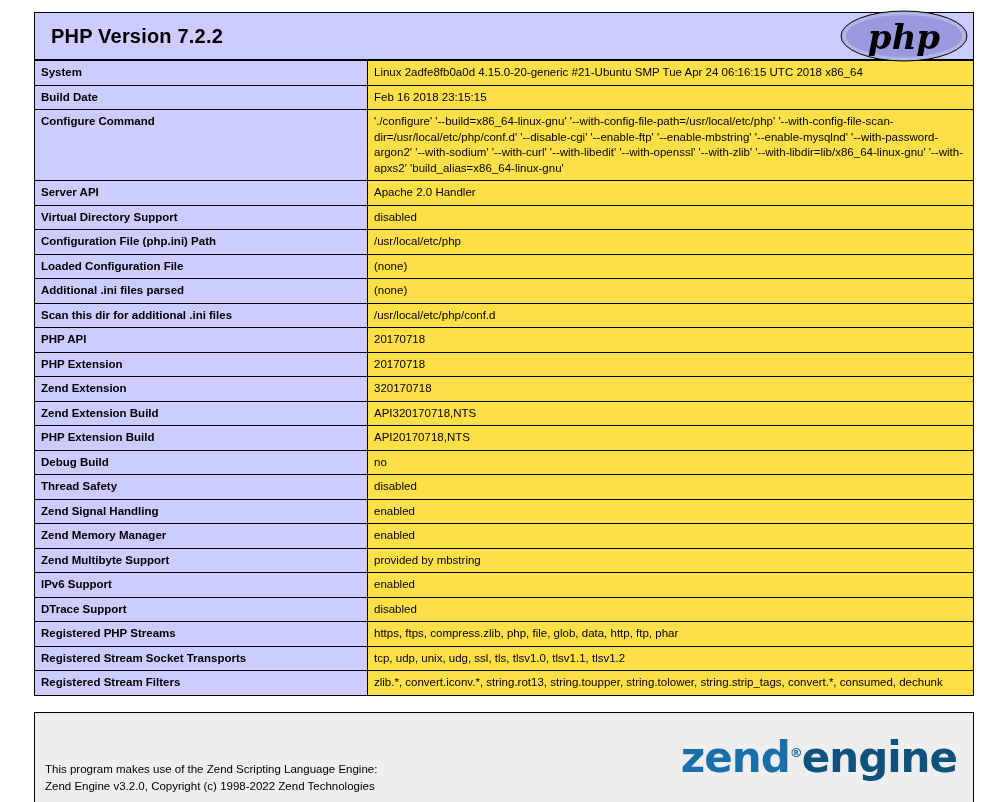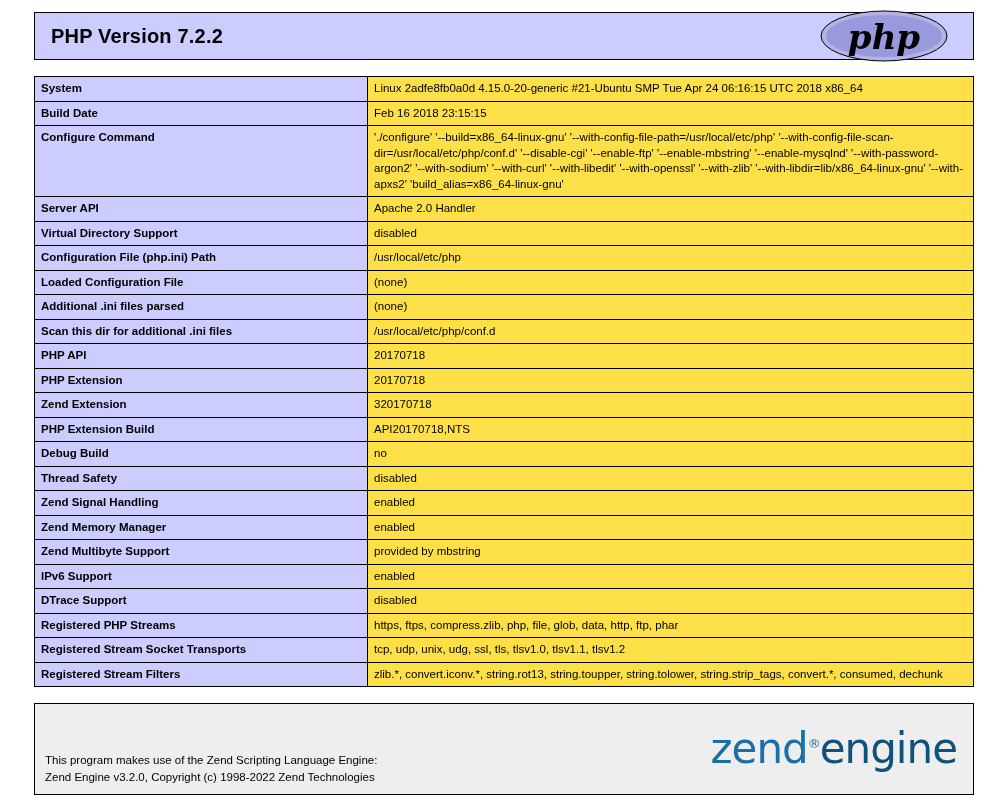--- a/index.html
+++ b/index.html
@@ -32,31 +32,31 @@
   }
   .header h1 {
     margin: 0;
     padding-left: 16px;
     font-size: 20px;
     font-weight: bold;
     letter-spacing: 0.2px;
   }
   .php-logo {
     position: absolute;
-    right: 24px;
+    right: 4px;
     top: 50%;
     transform: translateY(-50%);
     width: 130px;
     height: 54px;
   }
   
   table.infotable {
     width: 100%;
     border-collapse: collapse;
-    margin-top: 16px;
+    margin-top: 0;
     table-layout: fixed;
     padding-left: 20px;
   }
   table.infotable td {
     border: 1px solid #000000;
     padding: 4px 6px;
     font-size: 11.5px;
     vertical-align: top;
     line-height: 1.35;
   }
@@ -91,20 +91,21 @@
     padding-right: 6px;
     display: flex;
     align-items: center;
   }
   .zend-word {
     font-family: "DejaVu Sans", sans-serif;
     font-size: 42px;
     color: #1b6fa8;
     letter-spacing: -1px;
     line-height: 1;
+    font-weight: bold;
   }
   .zend-word .dark { color: #11527d; }
   .zend-reg {
     font-size: 13px;
     vertical-align: super;
   }
 </style>
 </head>
 <body>
 
@@ -165,20 +166,24 @@
       </tr>
       <tr>
         <td class="key">PHP Extension</td>
         <td class="val">20170718</td>
       </tr>
       <tr>
         <td class="key">Zend Extension</td>
         <td class="val">320170718</td>
       </tr>
       <tr>
+        <td class="key">Zend Extension Build</td>
+        <td class="val">API320170718,NTS</td>
+      </tr>
+      <tr>
         <td class="key">PHP Extension Build</td>
         <td class="val">API20170718,NTS</td>
       </tr>
       <tr>
         <td class="key">Debug Build</td>
         <td class="val">no</td>
       </tr>
       <tr>
         <td class="key">Thread Safety</td>
         <td class="val">disabled</td>

